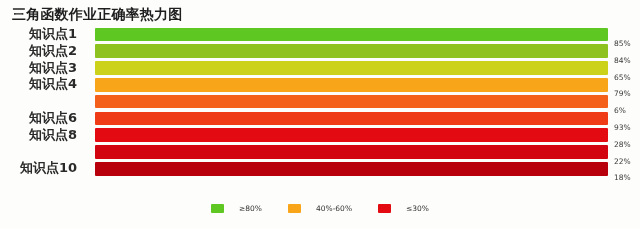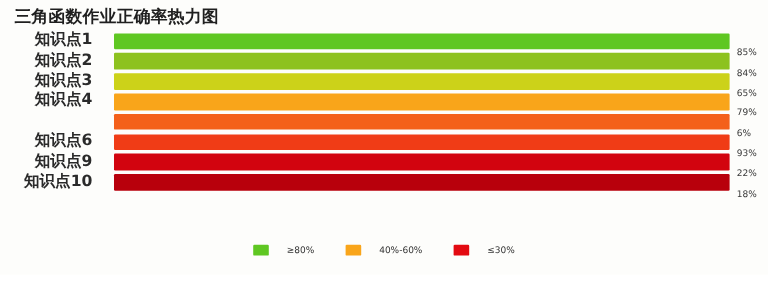--- a/index.html
+++ b/index.html
@@ -162,23 +162,29 @@
 
     <div class="heat-row">
       <div class="row-label">知识点6</div>
       <div class="bar-track">
         <div class="bar-fill" style="background: rgb(240, 60, 22);"></div>
       </div>
       <div class="row-value">93%</div>
     </div>
 
 
-
-    <div class="heat-row">
-      <div class="row-label">知识点9</div>
+    <div class="heat-row">
+      <div class="row-label">知识点8</div>
+      <div class="bar-track">
+        <div class="bar-fill" style="background: rgb(227, 10, 17);"></div>
+      </div>
+      <div class="row-value">28%</div>
+    </div>
+
+    <div class="heat-row">
       <div class="bar-track">
         <div class="bar-fill" style="background: rgb(210, 4, 15);"></div>
       </div>
       <div class="row-value">22%</div>
     </div>
 
     <div class="heat-row">
       <div class="row-label">知识点10</div>
       <div class="bar-track">
         <div class="bar-fill" style="background: rgb(184, 0, 12);"></div>

